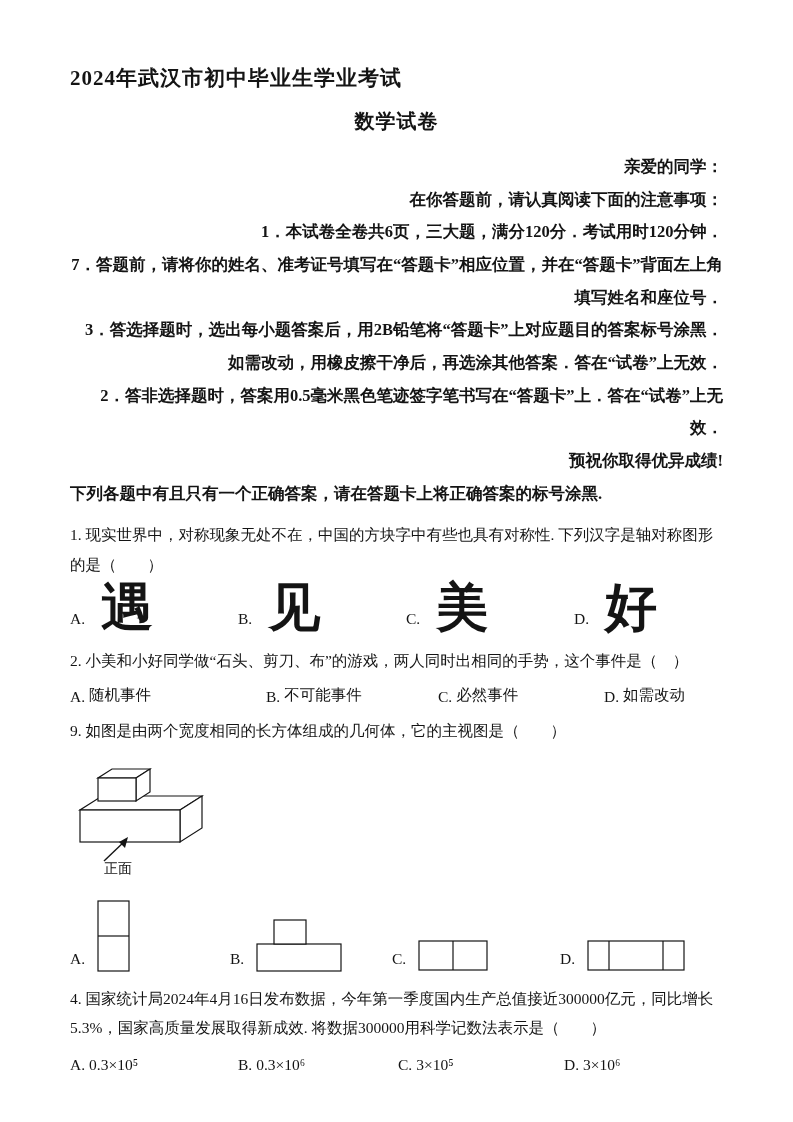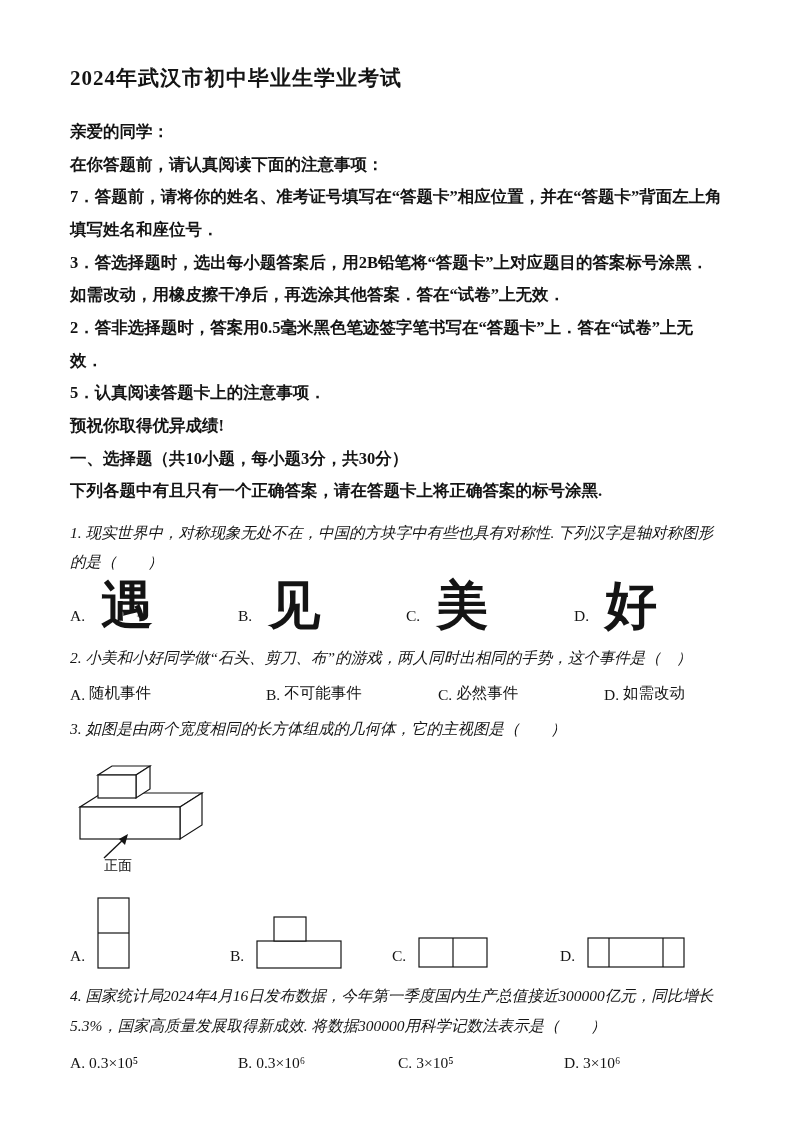--- a/index.html
+++ b/index.html
@@ -10,26 +10,26 @@
     font-family:"Liberation Serif","DejaVu Serif",serif;
   }
   .title {
     margin:14px 0 0 0; text-align:left;
     font-size:21px; font-weight:bold; letter-spacing:1px;
   }
   .subtitle {
     margin:16px 0 0 0; text-align:center;
     font-size:20px; font-weight:bold; letter-spacing:1px;
   }
-  .preface { margin-top:24px; }
+  .preface { margin-top:16px;text-align:right; }
   .preface p, .section p {
     margin:0; font-size:16.5px; font-weight:bold; line-height:1.98;
   }
   .q-text {
-    margin:10px 0 0 0; font-size:15.5px; font-weight:normal; line-height:1.9;font-style:italic;
+    margin:10px 0 0 0; font-size:15.5px; font-weight:normal; line-height:1.9;
   }
   .opt-row {
     display:grid; margin-top:8px; font-size:15.5px;
   }
   .cols-q1 { grid-template-columns:168px 168px 168px 1fr; margin-top:2px; }
   .cols-q2 { grid-template-columns:196px 172px 166px 1fr; margin-top:10px; }
   .cols-q4 { grid-template-columns:168px 160px 166px 1fr; margin-top:14px; }
   .opt { display:flex; align-items:flex-end; }
   .opt-label { white-space:nowrap; }
   .opt-value { margin-left:4px; white-space:nowrap; }
@@ -51,33 +51,33 @@
   .q3-b { width:162px; }
   .q3-c { width:168px; }
   svg { display:block; }
 </style>
 </head>
 <body>
 
 <div class="page">
 
   <h1 class="title">2024年武汉市初中毕业生学业考试</h1>
+  <h2 class="subtitle">数学试卷</h2>
 
   <div class="preface">
     <p>亲爱的同学：</p>
     <p>在你答题前，请认真阅读下面的注意事项：</p>
+    <p>1．本试卷全卷共6页，三大题，满分120分．考试用时120分钟．</p>
     <p>7．答题前，请将你的姓名、准考证号填写在“答题卡”相应位置，并在“答题卡”背面左上角填写姓名和座位号．</p>
     <p>3．答选择题时，选出每小题答案后，用2B铅笔将“答题卡”上对应题目的答案标号涂黑．如需改动，用橡皮擦干净后，再选涂其他答案．答在“试卷”上无效．</p>
     <p>2．答非选择题时，答案用0.5毫米黑色笔迹签字笔书写在“答题卡”上．答在“试卷”上无效．</p>
-    <p>5．认真阅读答题卡上的注意事项．</p>
     <p>预祝你取得优异成绩!</p>
   </div>
 
   <div class="section">
-    <p>一、选择题（共10小题，每小题3分，共30分）</p>
     <p>下列各题中有且只有一个正确答案，请在答题卡上将正确答案的标号涂黑.</p>
   </div>
 
   <div>
     <p class="q-text">1. 现实世界中，对称现象无处不在，中国的方块字中有些也具有对称性. 下列汉字是轴对称图形的是（　　）</p>
     <div class="opt-row cols-q1">
       <div class="q1-opt">
         <span class="opt-label">A.</span>
         <span class="big-char">遇</span>
       </div>
@@ -112,21 +112,21 @@
         <span class="opt-value">必然事件</span>
       </div>
       <div class="opt">
         <span class="opt-label">D.</span>
         <span class="opt-value">如需改动</span>
       </div>
     </div>
   </div>
 
   <div>
-    <p class="q-text">3. 如图是由两个宽度相同的长方体组成的几何体，它的主视图是（　　）</p>
+    <p class="q-text">9. 如图是由两个宽度相同的长方体组成的几何体，它的主视图是（　　）</p>
 
     <div class="figure-wrap">
       <svg width="180" height="118" viewBox="0 0 180 118">
 
         <polygon points="10,52 110,52 132,38 32,38" fill="#ffffff" stroke="#141414" stroke-width="1.2"></polygon>
         <polygon points="110,52 132,38 132,70 110,84" fill="#ffffff" stroke="#141414" stroke-width="1.2"></polygon>
         <rect x="10" y="52" width="100" height="32" fill="#ffffff" stroke="#141414" stroke-width="1.2"></rect>
 
         <polygon points="28,20 66,20 80,11 42,11" fill="#ffffff" stroke="#141414" stroke-width="1.2"></polygon>
         <polygon points="66,20 80,11 80,34 66,43" fill="#ffffff" stroke="#141414" stroke-width="1.2"></polygon>

